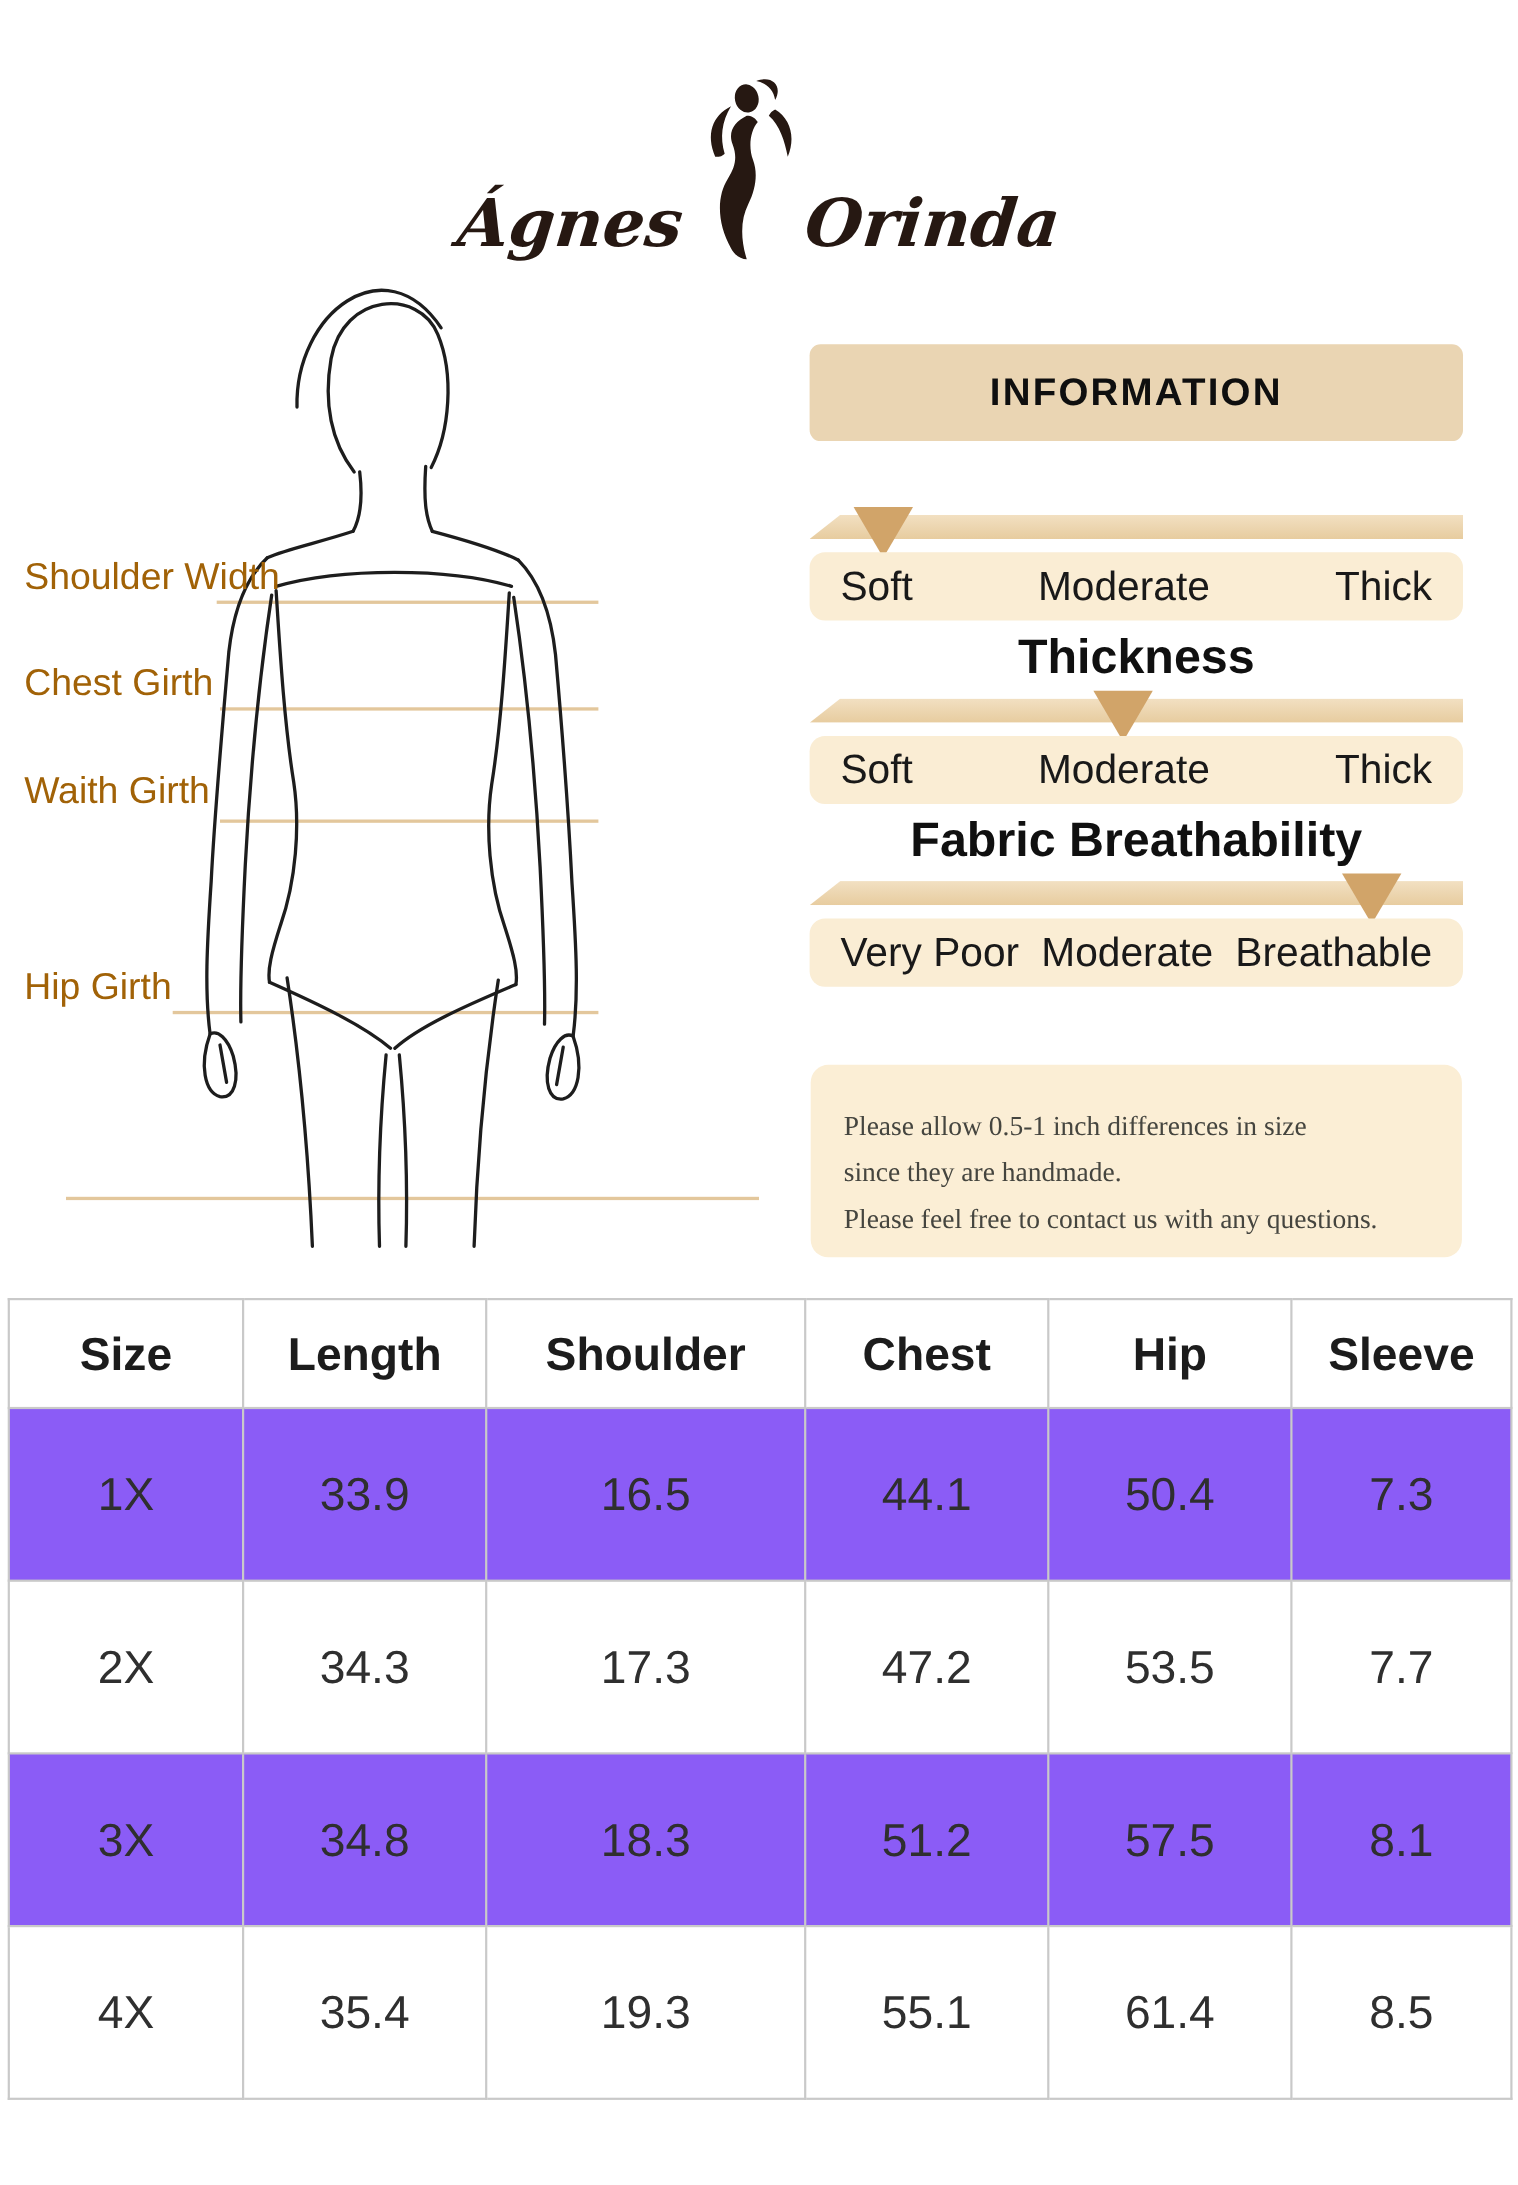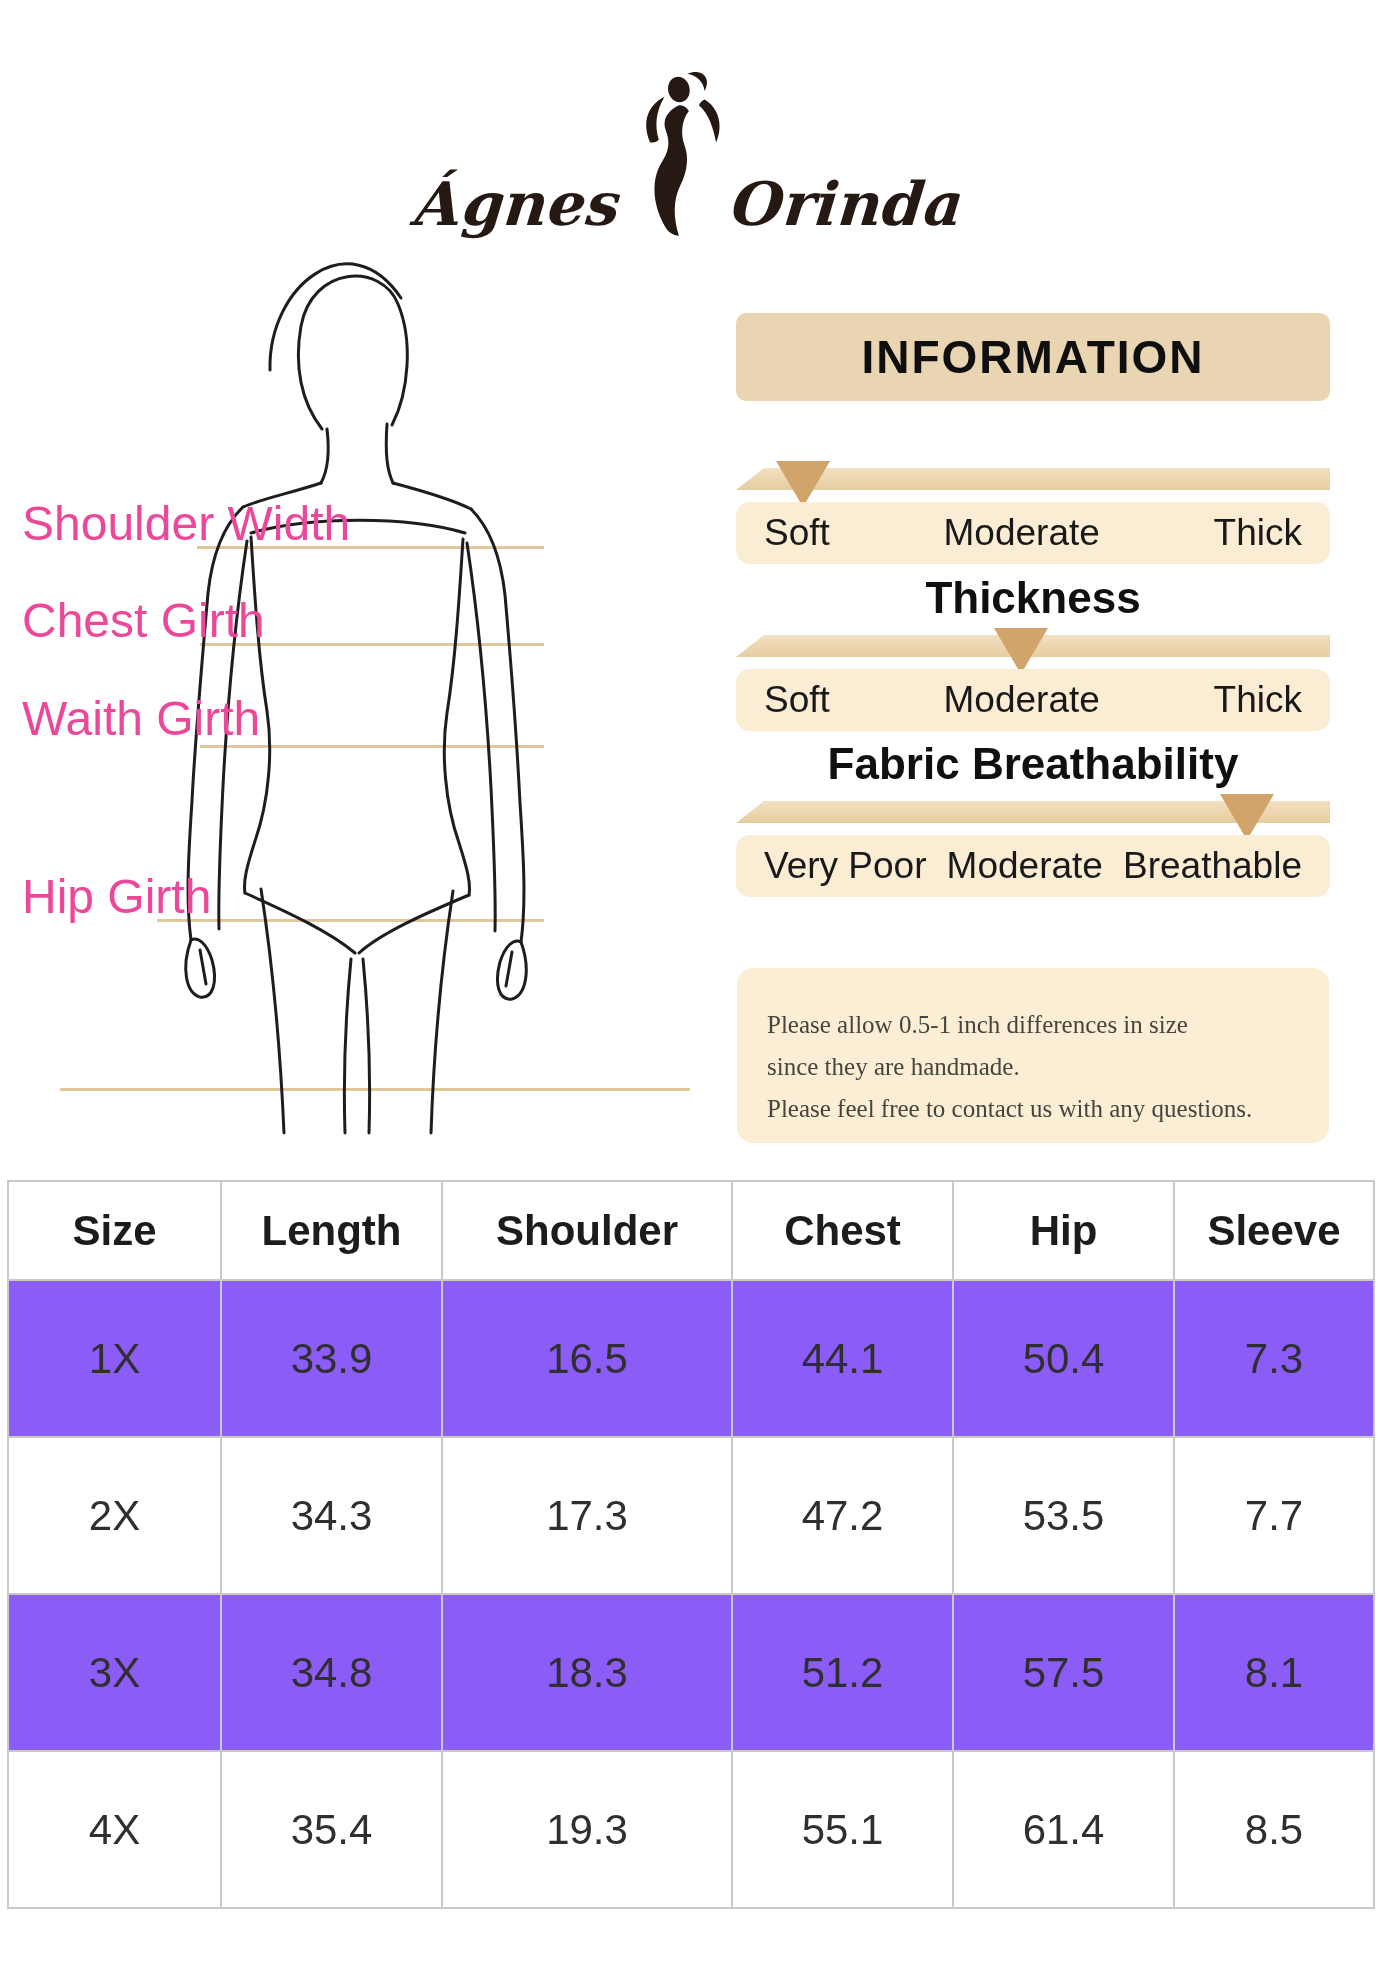--- a/index.html
+++ b/index.html
@@ -9,33 +9,33 @@
   
   .logo{position:absolute;top:60px;left:0;right:0;height:180px;
         display:flex;justify-content:center;align-items:flex-end;gap:10px;color:#261812;}
   .logo-script{font-family:"DejaVu Serif",serif;font-style:italic;font-weight:bold;
                font-size:60px;transform:skewX(-6deg);line-height:1;padding-bottom:6px;}
   .logo-mark{width:92px;height:172px;}
 
   
   .figure-svg{position:absolute;left:150px;top:240px;width:420px;height:900px;}
   .figure-svg path,.figure-svg ellipse{fill:none;stroke:#1d1d1d;stroke-width:3;stroke-linecap:round;}
-  .m-label{position:absolute;left:22px;font-size:48px;line-height:48px;color:#ec4899;}
+  .m-label{position:absolute;left:22px;font-size:34px;line-height:48px;color:#a16207;}
   .m-line{position:absolute;height:3px;background:#e3c79c;}
   .line-shoulder{left:197px;top:546px;width:347px;}
   .line-chest{left:200px;top:643px;width:344px;}
   .line-waist{left:200px;top:745px;width:344px;}
   .line-hip{left:157px;top:919px;width:387px;}
   .line-hem{left:60px;top:1088px;width:630px;}
   .lbl-shoulder{top:500px;} .lbl-chest{top:597px;} .lbl-waist{top:695px;} .lbl-hip{top:873px;}
 
   
   .info-title{position:absolute;left:736px;top:313px;width:594px;height:88px;
               background:#ead5b3;border-radius:10px;display:flex;align-items:center;justify-content:center;
-              font-size:46px;font-weight:bold;letter-spacing:2px;color:#0f0f0f;}
+              font-size:35px;font-weight:bold;letter-spacing:2px;color:#0f0f0f;}
   .scale-group{position:absolute;left:736px;width:594px;height:160px;}
   .sg-1{top:408px;} .sg-2{top:575px;text-decoration:underline;} .sg-3{top:741px;}
   .scale-heading{position:absolute;top:0;left:0;width:100%;text-align:center;
                  font-size:44px;font-weight:bold;color:#101010;line-height:46px;}
   .scale-bar{position:absolute;top:60px;left:0;width:100%;height:22px;
              background:linear-gradient(#f2e0c2,#e7cc9f);
              -webkit-clip-path:polygon(28px 0,100% 0,100% 100%,0 100%);
              clip-path:polygon(28px 0,100% 0,100% 100%,0 100%);}
   .scale-marker{position:absolute;top:53px;width:0;height:0;margin-left:-27px;
                 border-left:27px solid transparent;border-right:27px solid transparent;

